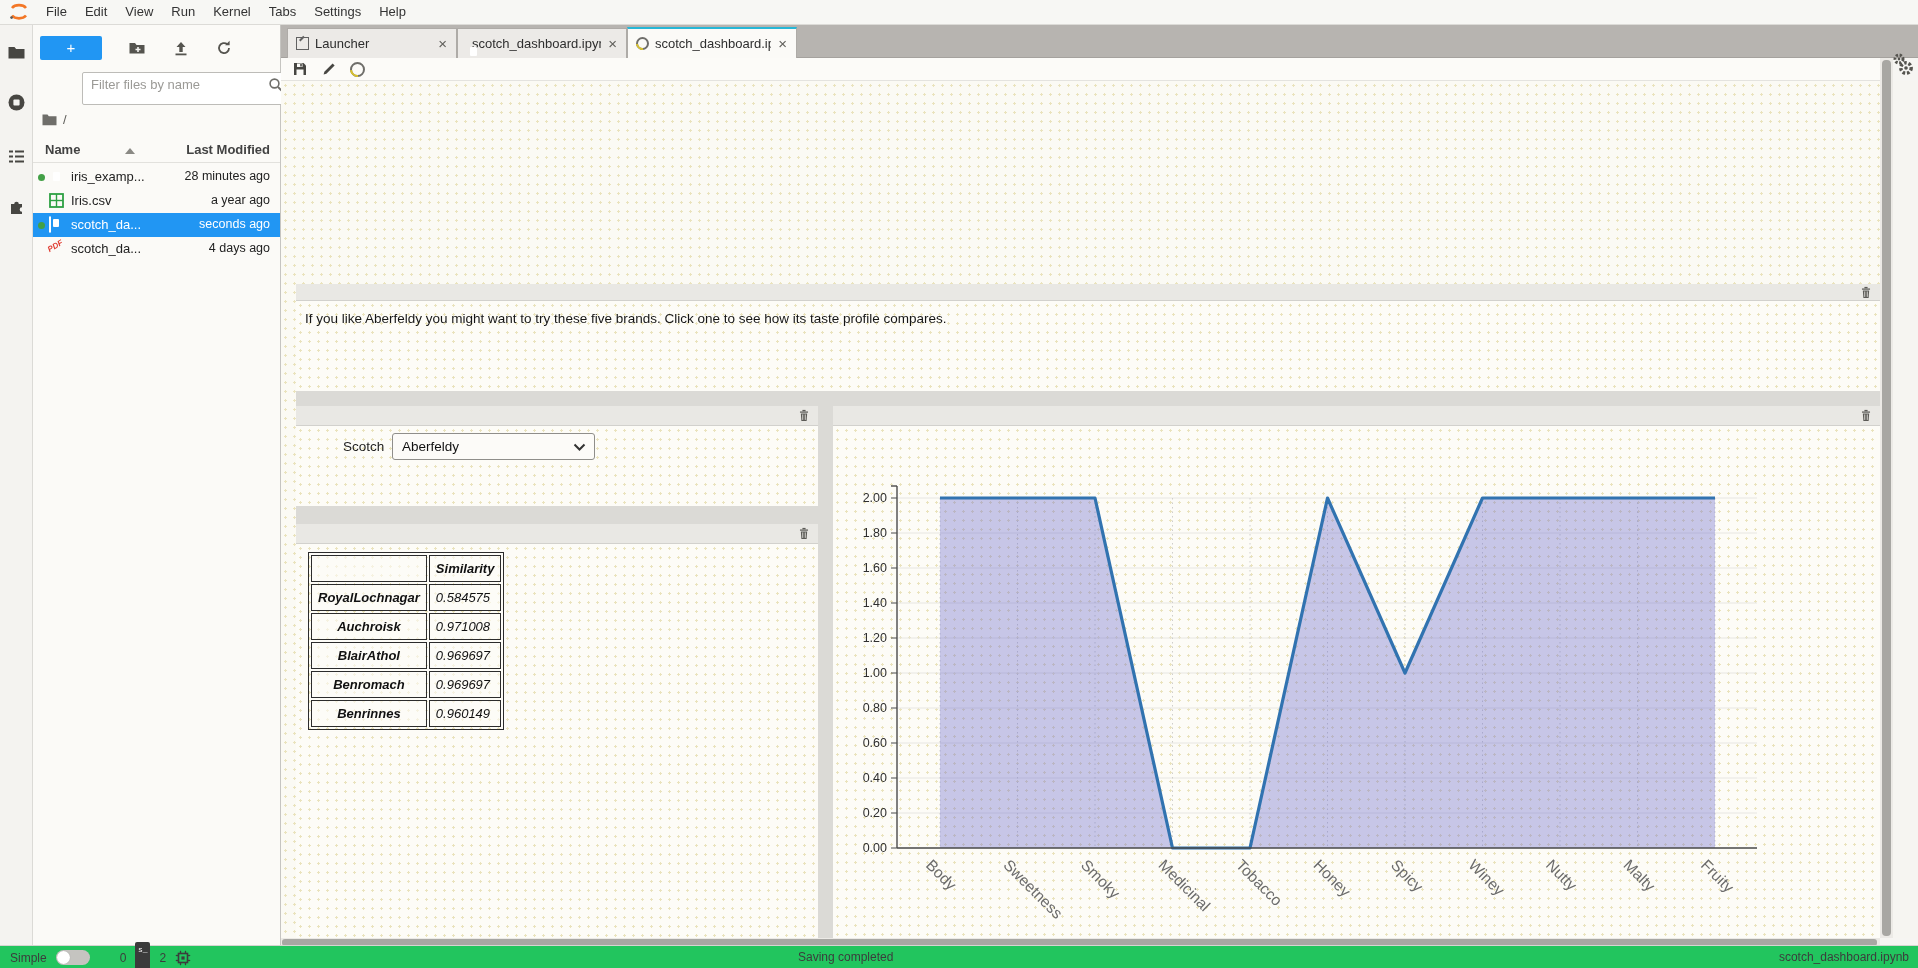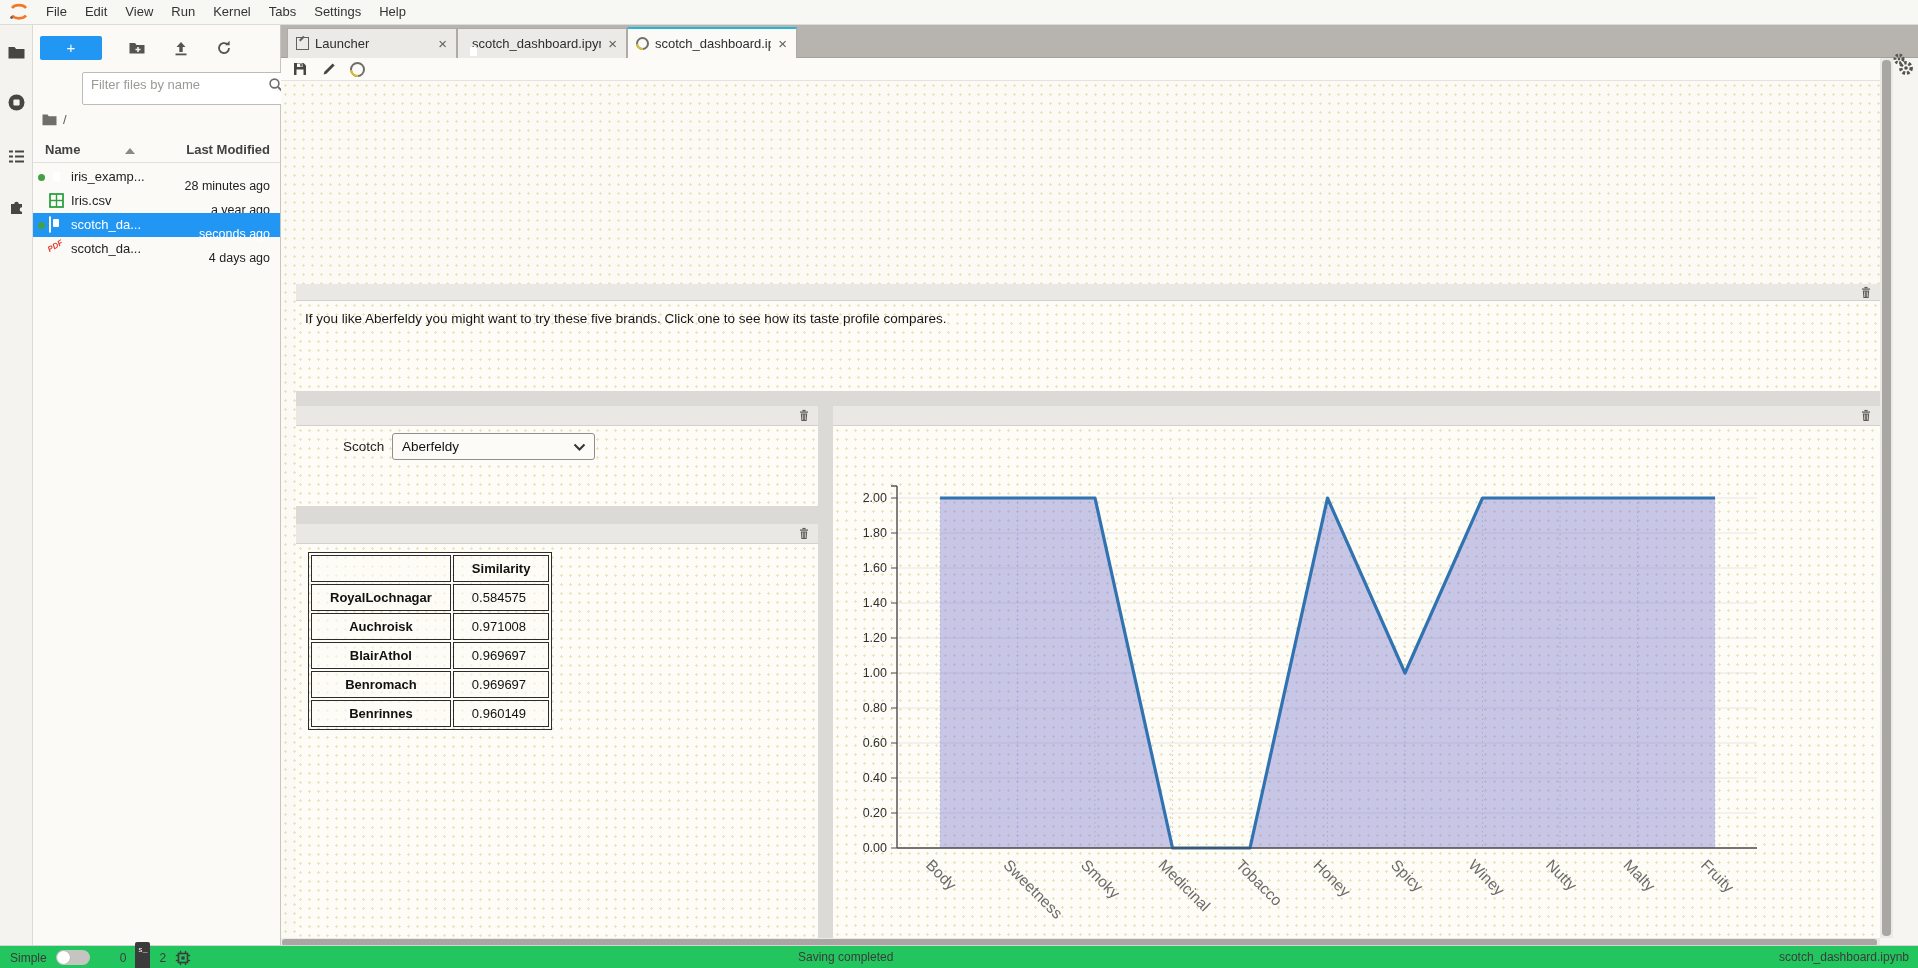--- a/index.html
+++ b/index.html
@@ -27,21 +27,21 @@
   #breadcrumb{position:absolute;left:9px;top:84px;height:20px;display:flex;align-items:center;gap:6px;color:#5d5c58;}
   #listing-header{position:absolute;left:0;top:112px;width:100%;height:26px;border-bottom:1px solid #e2e1dd;font-weight:600;color:#424242;}
   #col-name{position:absolute;left:12px;top:5px;}
   #sort-caret{position:absolute;left:92px;top:11px;width:0;height:0;border-left:5px solid transparent;border-right:5px solid transparent;border-bottom:6px solid #8a8984;}
   #col-modified{position:absolute;right:10px;top:5px;}
   .file-row{position:absolute;left:0;width:100%;height:24px;}
   .file-row.selected{background:#2196f3;color:#fff;}
   .frow-dot{position:absolute;left:5px;top:9px;width:7px;height:7px;border-radius:50%;background:#43a047;}
   .frow-icon{position:absolute;left:16px;top:4px;width:16px;height:16px;}
   .frow-name{position:absolute;left:38px;top:4px;}
-  .frow-time{position:absolute;right:10px;top:4px;font-size:12.5px;margin-top:10px;}
+  .frow-time{position:absolute;right:10px;top:4px;font-size:12.5px;}
 
   
   .nb-icon{width:15px;height:15px;background:#f37726;border-radius:2px;position:relative;}
   .nb-icon::after{content:'';position:absolute;left:4px;top:3px;width:7px;height:9px;background:#fff;border-radius:1px;}
   .nb-icon.inverse{background:transparent;border:1.5px solid #fff;}
   .nb-icon.inverse::after{left:3px;top:2px;width:6px;height:8px;}
   .pdf-icon{color:#e03c31;font-weight:bold;font-style:italic;font-size:8px;transform:rotate(-30deg);letter-spacing:0;}
 
   
   #main{position:absolute;left:281px;top:25px;width:1637px;height:680px;}
@@ -83,21 +83,21 @@
   #dd-cell .cell-body{top:20px;height:80px;}
   #scotch-label{position:absolute;left:47px;top:13px;font-size:13.5px;color:#1d1d1d;}
   #scotch-select{position:absolute;left:96px;top:7px;width:203px;height:27px;background:#fcfbf8;border:1px solid #8f8e8a;border-radius:3px;}
   #scotch-value{position:absolute;left:9px;top:5px;font-size:13.5px;color:#111;}
   #scotch-chevron{position:absolute;right:8px;top:9px;}
 
   #tbl-cell{left:0;top:240px;width:522px;height:415px;}
   #tbl-cell .cell-header{height:20px;}
   #tbl-cell .cell-body{top:20px;height:395px;}
   #sim-table{position:absolute;left:12px;top:8px;border:1px solid #2c2c2c;border-spacing:2px;border-collapse:separate;font-size:13px;color:#111;}
-  #sim-table td,#sim-table th{border:1px solid #2c2c2c;padding:5px 18px;height:22px;background:rgba(253,252,247,.6);}
+  #sim-table td,#sim-table th{border:1px solid #2c2c2c;padding:5px 6px;height:22px;background:rgba(253,252,247,.6);font-style:italic;}
   #sim-table th{font-weight:bold;text-align:center;}
   .td-name{font-weight:bold;text-align:center;min-width:100px;}
   .td-val{text-align:left;min-width:58px;}
 
   #chart-cell{left:537px;top:122px;width:1047px;height:533px;}
   #chart-cell .cell-header{height:20px;}
   #chart-cell .cell-body{top:20px;height:513px;}
 
   
   #statusbar{position:absolute;left:0;top:945px;width:1918px;height:23px;background:#22c55e;border-top:1px solid #d6d5d1;font-size:12px;color:#3c3c3c;}

